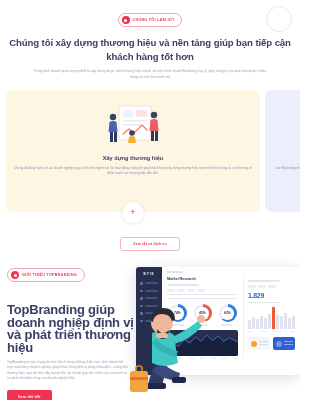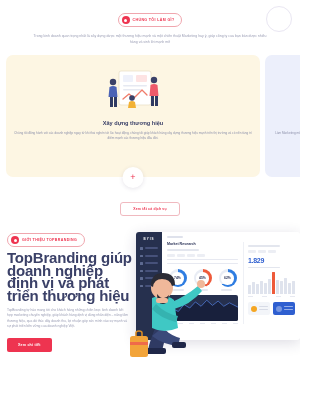--- a/index.html
+++ b/index.html
@@ -83,22 +83,22 @@
     border:1px solid #f0b9bf; border-radius:3px;
     padding:4px 12px; background:#fff;
     font-size:3.4px; font-weight:700; color:#ee3450;
     letter-spacing:.2px;
   }
 
   
   .sec2 { position:relative; margin-top:14px; padding-left:7px; }
   .sec2 .left { width:128px; }
   .sec2 h2 {
-    margin-top:4px;
-    font-size:15px; line-height:12.5px; font-weight:700; color:#3b4168;
+    margin-top:21px;
+    font-size:13px; line-height:12.5px; font-weight:700; color:#3b4168;
     letter-spacing:-.2px;
   }
   .sec2 p {
     margin-top:6px; font-size:3.3px; line-height:5.4px; color:#9a9db4;
     width:122px;
   }
   .cta-solid {
     display:inline-block; margin-top:8px;
     background:#ee3450; color:#fff; border:none;
     border-radius:2px; padding:5px 11px;
@@ -192,20 +192,21 @@
 
   <div class="deco-ring"></div>
 
   <section class="sec1">
 
     <div class="badge">
       <span class="dot"></span>
       <span class="btxt">CHÚNG TÔI LÀM GÌ?</span>
     </div>
 
+    <h1>Chúng tôi xây dựng thương hiệu và nền tảng giúp bạn tiếp cận khách hàng tốt hơn</h1>
     <p>Trong kinh doanh quan trọng nhất là xây dựng được một thương hiệu mạnh và một chiến thuật Marketing hay ý, giúp công ty của bạn bán được nhiều hàng và sinh lời mạnh mẽ</p>
 
     <div class="cards">
 
       <div class="card c1">
         <div class="art">
           <svg width="62" height="50" viewBox="0 0 62 50">
             <rect x="17" y="6" width="32" height="34" rx="2" fill="#ffffff" stroke="#e7dcc2" stroke-width=".7"></rect>
             <rect x="21" y="10" width="10" height="7" rx="1" fill="#eef1fb"></rect>
             <rect x="34" y="10" width="11" height="7" rx="1" fill="#fde3e3"></rect>

